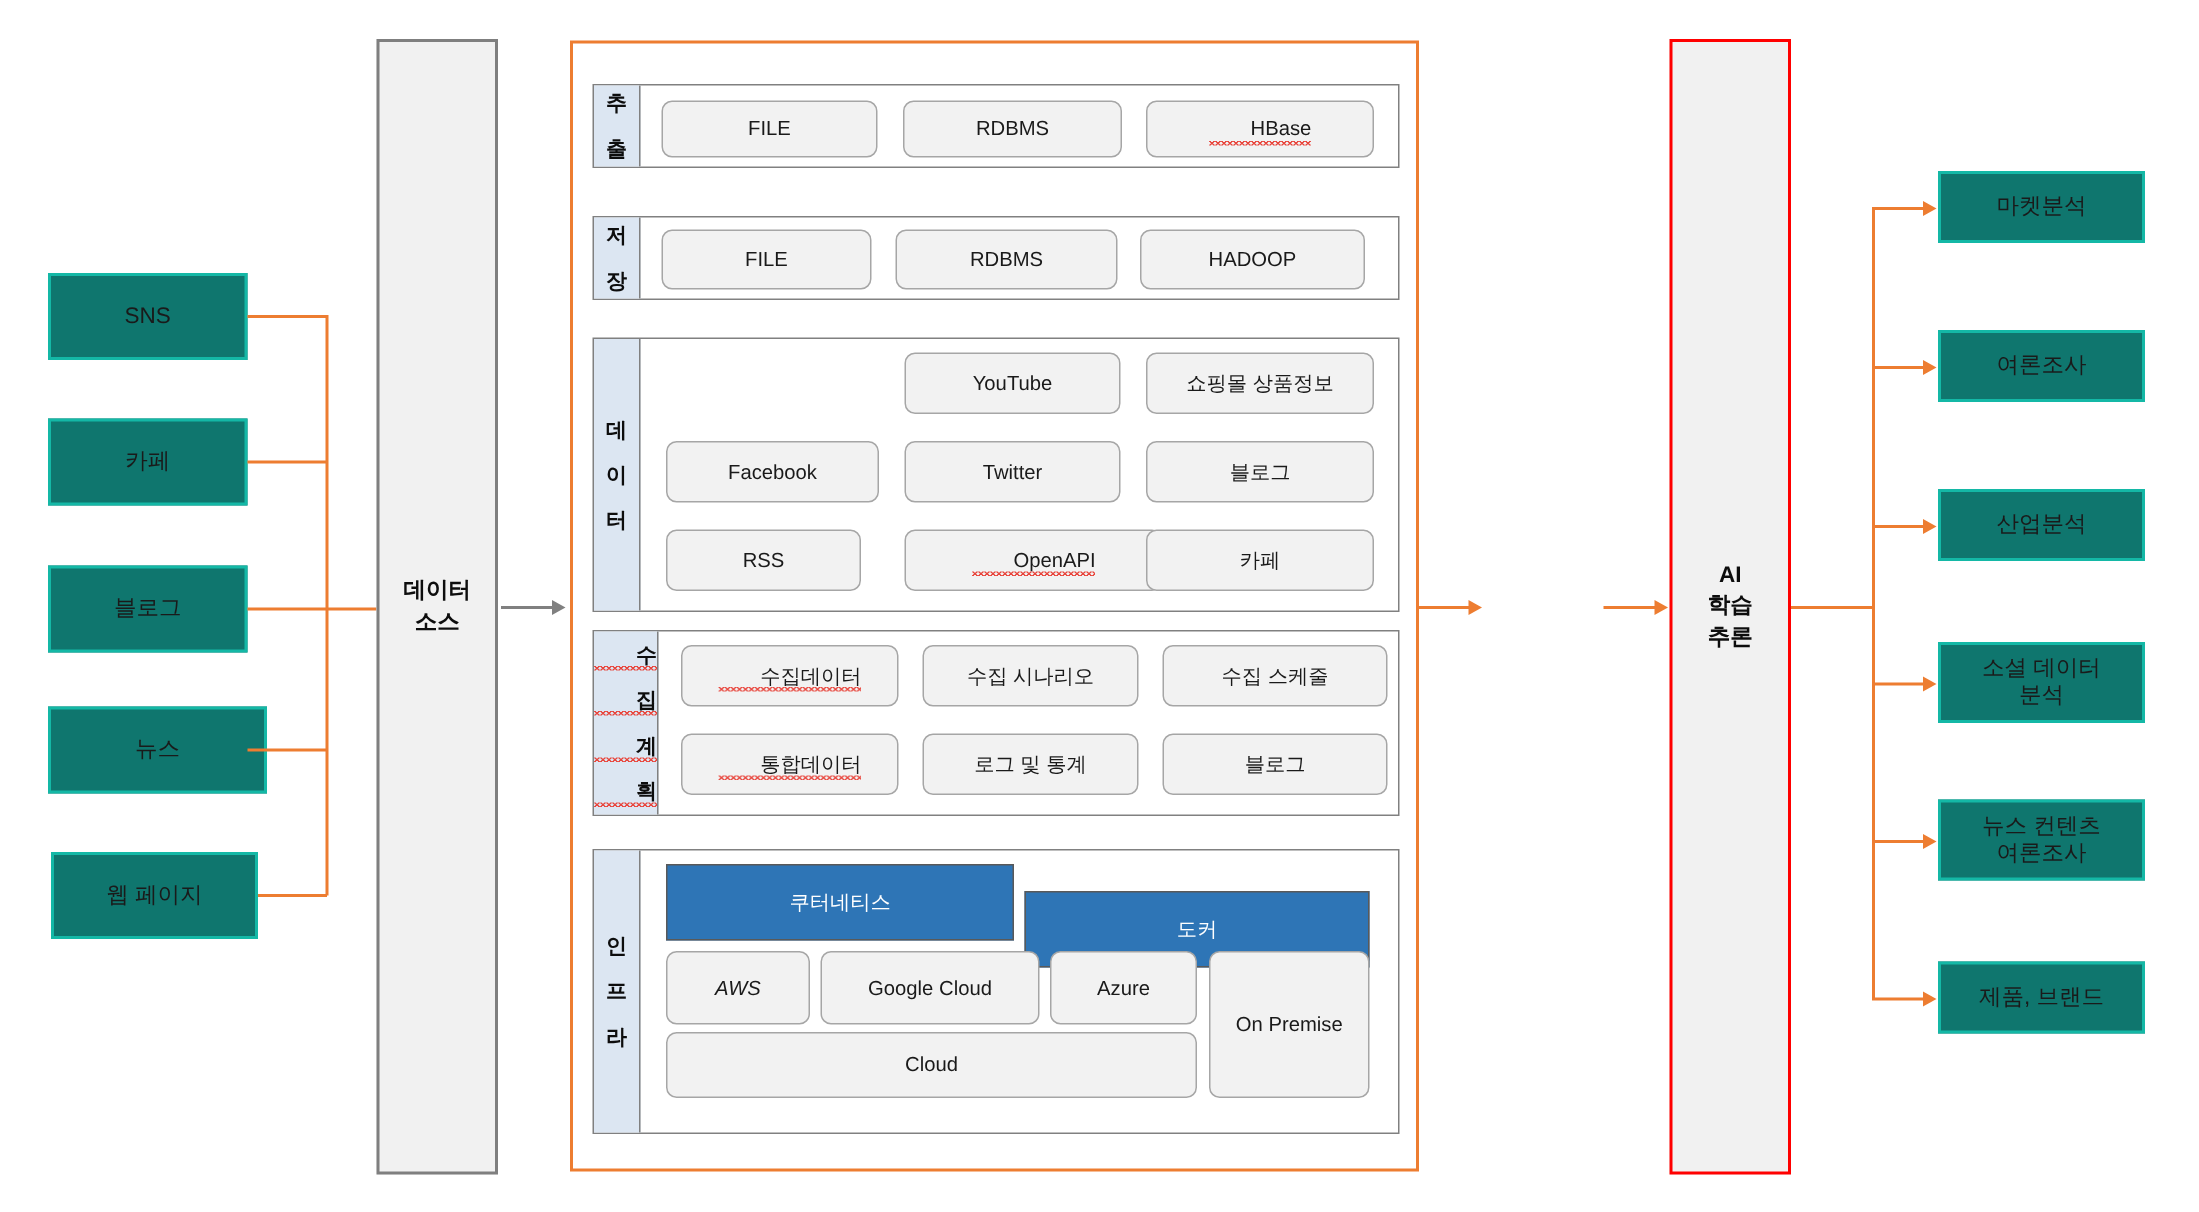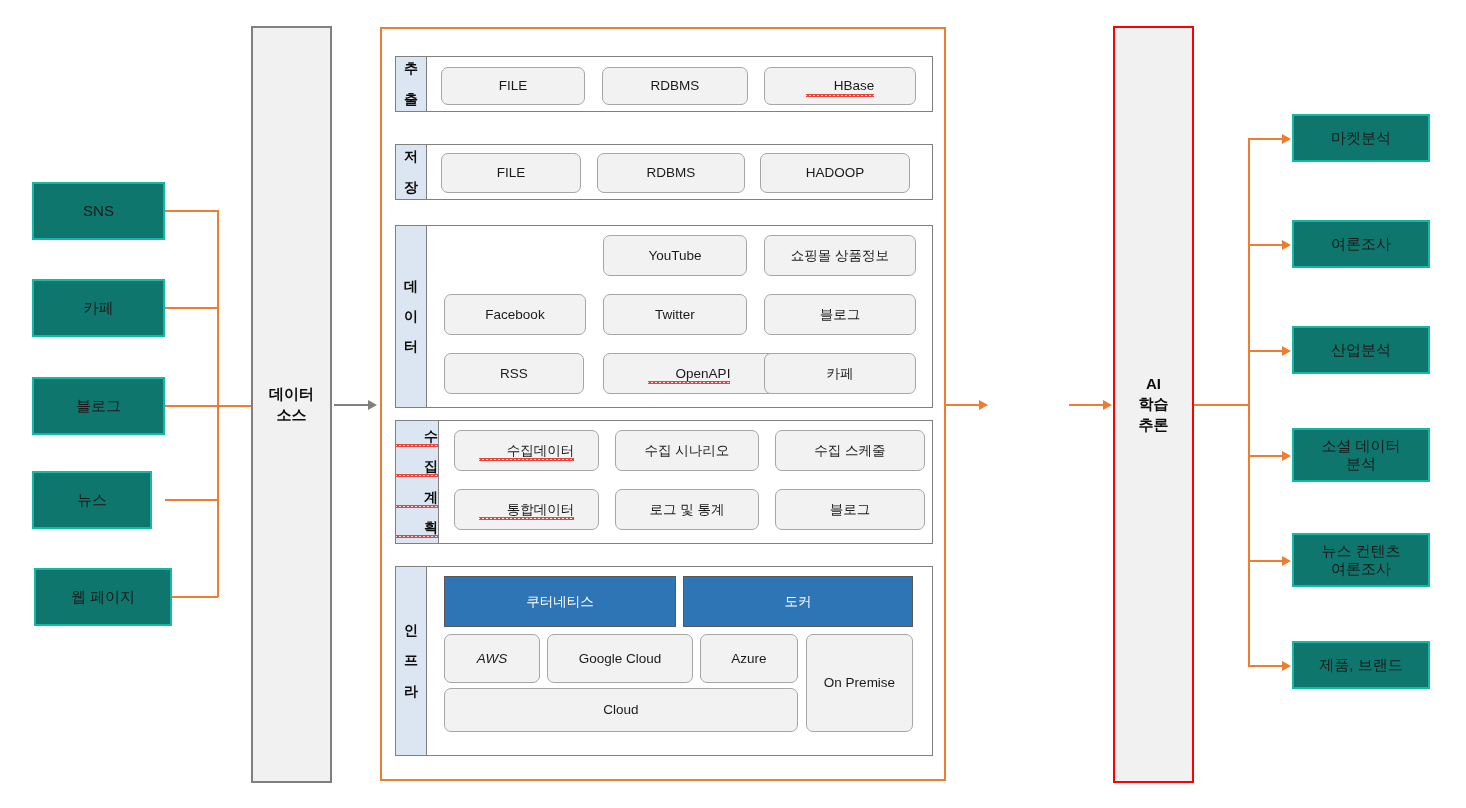--- a/index.html
+++ b/index.html
@@ -163,21 +163,21 @@
 
   <div class="box cream" style="left:32px;  top:182px; width:133px; height:58px;">
     <span>SNS</span>
   </div>
   <div class="box cream" style="left:32px;  top:279px; width:133px; height:58px;">
     <span>카페</span>
   </div>
   <div class="box cream" style="left:32px;  top:377px; width:133px; height:58px;">
     <span>블로그</span>
   </div>
-  <div class="box cream" style="left:32px;  top:471px; width:120px; height:58px;">
+  <div class="box cream" style="left:32px;  top:471px; width:146px; height:58px;">
     <span>뉴스</span>
   </div>
   <div class="box cream" style="left:34px;  top:568px; width:138px; height:58px;">
     <span>웹 페이지</span>
   </div>
 
   <div class="line h" style="left:165px; top:210px; width:53px;"></div>
   <div class="line h" style="left:165px; top:307px; width:53px;"></div>
   <div class="line h" style="left:165px; top:405px; width:86px;"></div>
   <div class="line h" style="left:165px; top:499px; width:53px;"></div>
@@ -253,21 +253,21 @@
         <div class="chip" style="left:17px; top:68px; width:142px; height:41px;">
           <span>Facebook</span>
         </div>
         <div class="chip" style="left:176px; top:68px; width:144px; height:41px;">
           <span>Twitter</span>
         </div>
         <div class="chip" style="left:337px; top:68px; width:152px; height:41px;">
           <span>블로그</span>
         </div>
 
-        <div class="chip" style="left:17px; top:127px; width:140px; height:41px;text-align:center;">
+        <div class="chip" style="left:17px; top:127px; width:130px; height:41px;text-align:center;">
           <span>RSS</span>
         </div>
         <div class="chip" style="left:176px; top:127px; width:172px; height:41px;">
           <span class="sq">OpenAPI</span>
         </div>
         <div class="chip" style="left:337px; top:127px; width:152px; height:41px;">
           <span>카페</span>
         </div>
       </div>
     </div>
@@ -309,21 +309,21 @@
         <span>
           <span>인</span><br>
           <span>프</span><br>
           <span>라</span>
         </span>
       </div>
       <div class="section-body">
         <div class="chip blue" style="left:17px; top:9px; width:232px; height:51px;">
           <span>쿠터네티스</span>
         </div>
-        <div class="chip blue" style="left:256px; top:9px; width:230px; height:51px;">
+        <div class="chip blue" style="left:256px; top:27px; width:230px; height:51px;">
           <span>도커</span>
         </div>
 
         <div class="chip" style="left:17px; top:67px; width:96px; height:49px;font-style:italic;">
           <span>AWS</span>
         </div>
         <div class="chip" style="left:120px; top:67px; width:146px; height:49px;">
           <span>Google Cloud</span>
         </div>
         <div class="chip" style="left:273px; top:67px; width:98px; height:49px;">

